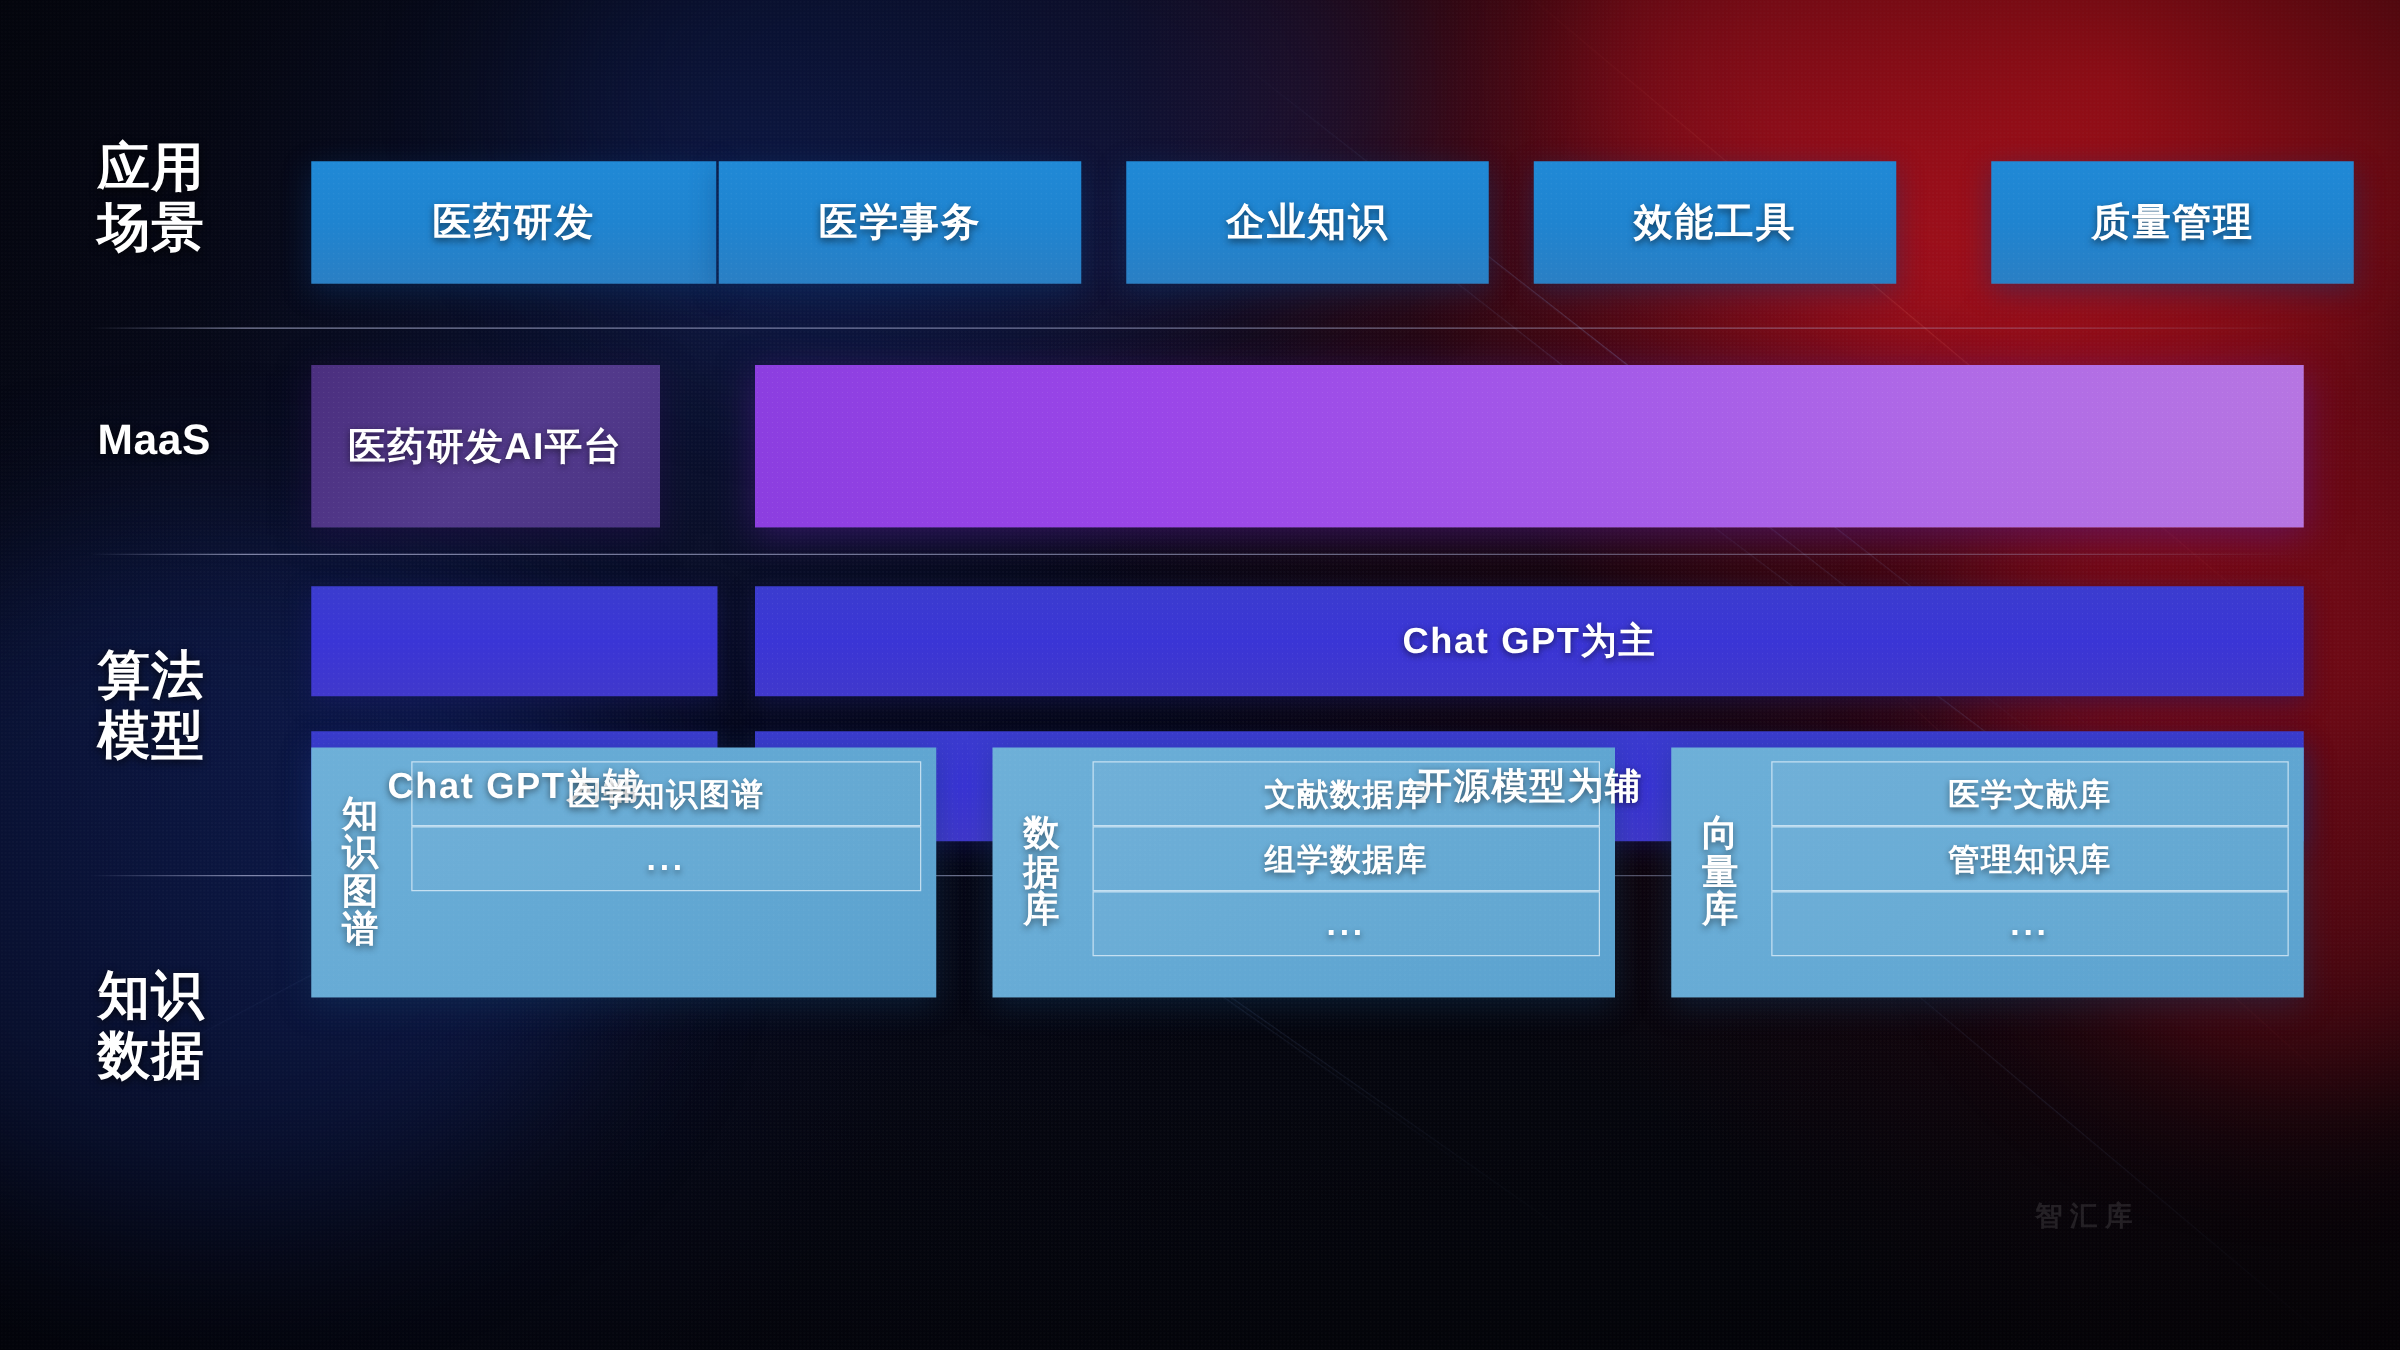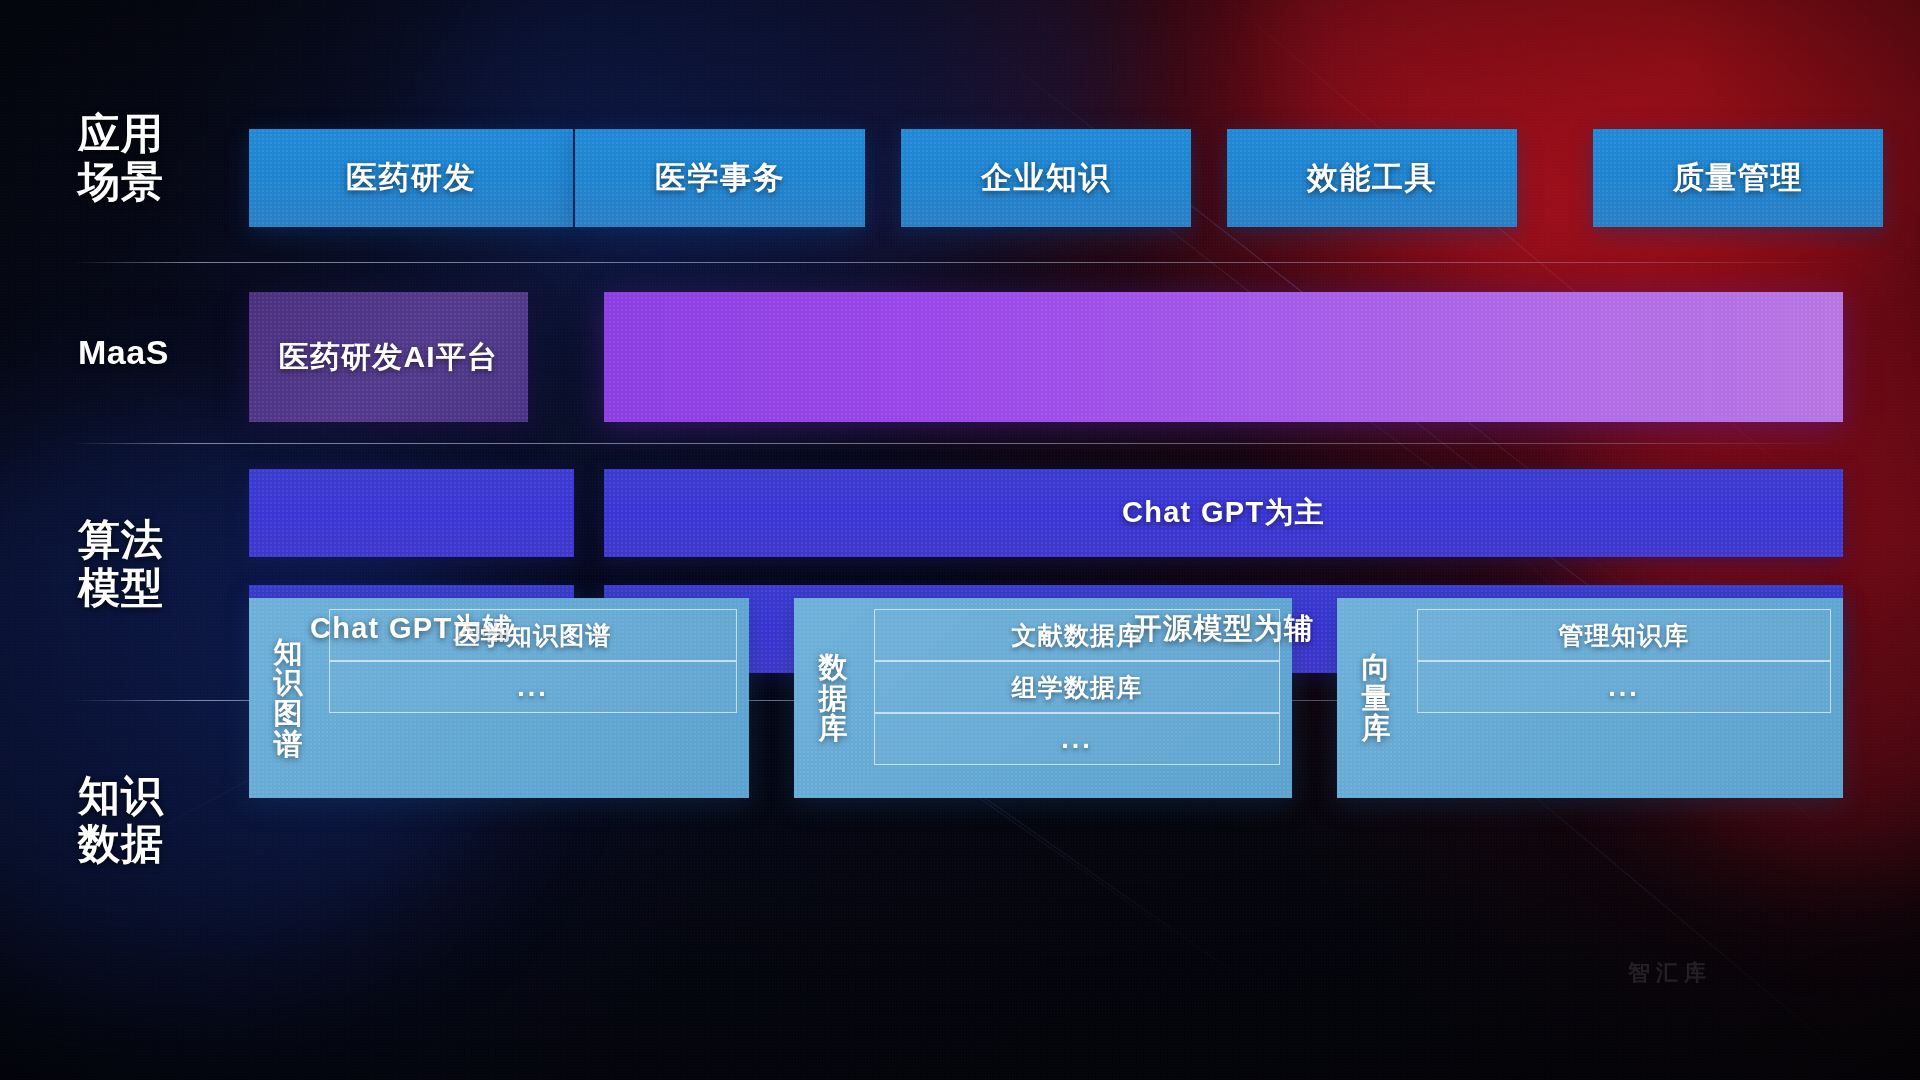--- a/index.html
+++ b/index.html
@@ -273,20 +273,21 @@
     </div>
 
     <div class="kgroup" style="left:1337px;width:506px;">
       <span class="tex"></span>
       <div class="ktitle">
         <span>向</span>
         <span>量</span>
         <span>库</span>
       </div>
       <div class="kitems">
+        <div class="kitem">医学文献库</div>
         <div class="kitem">管理知识库</div>
         <div class="kitem dots">...</div>
       </div>
     </div>
   </div>
 
   <div class="watermark">智汇库</div>
 </div>
 
 </body></html>

